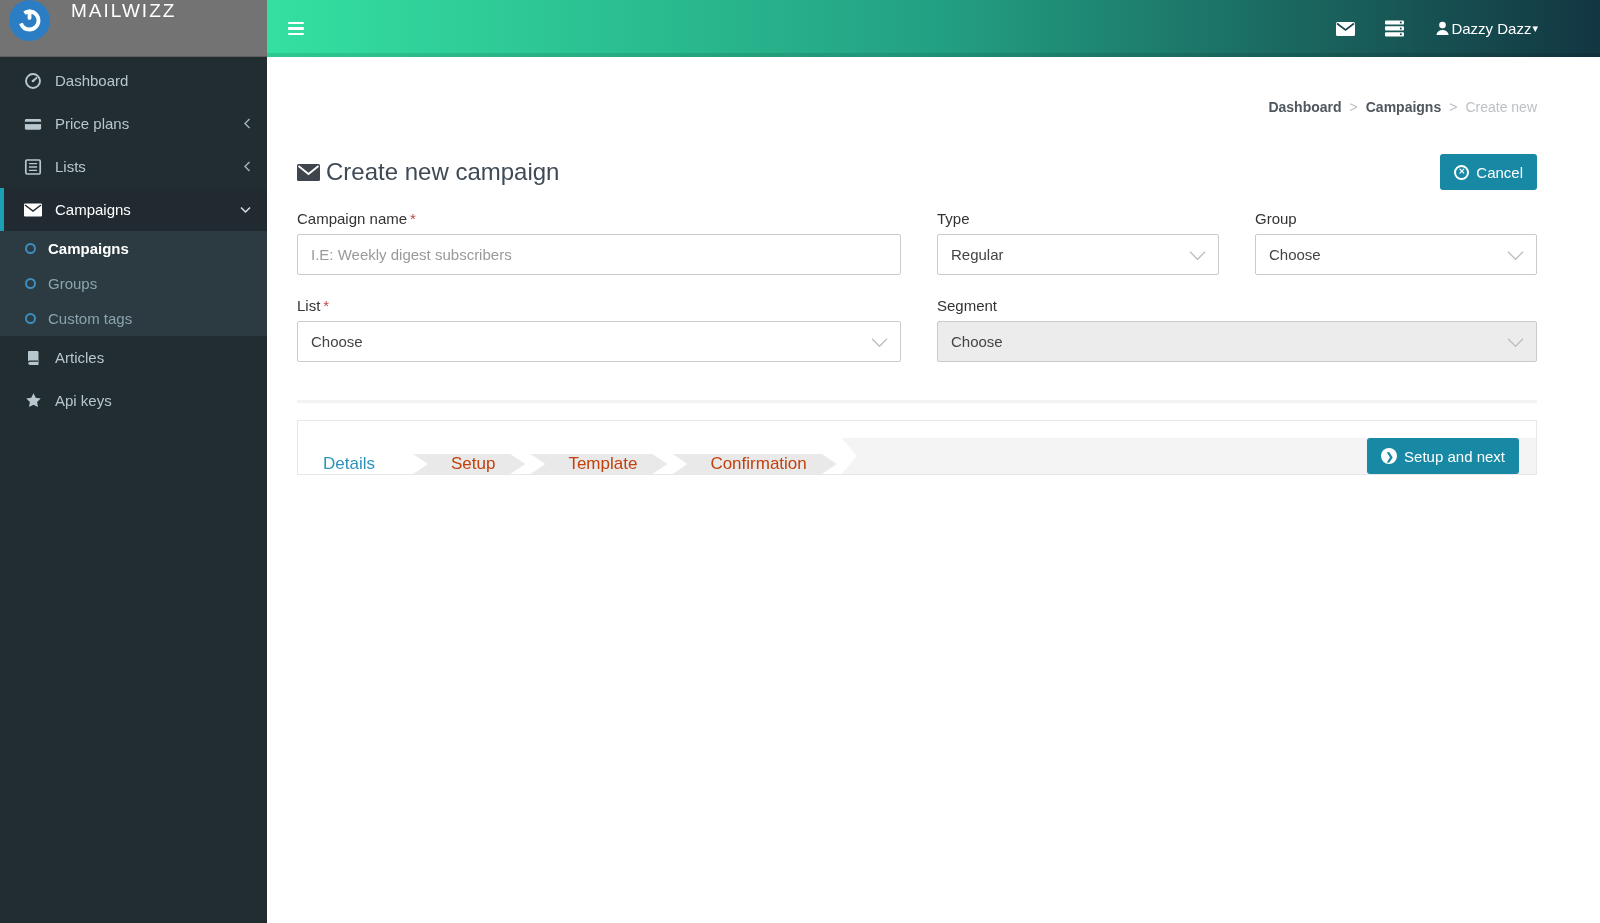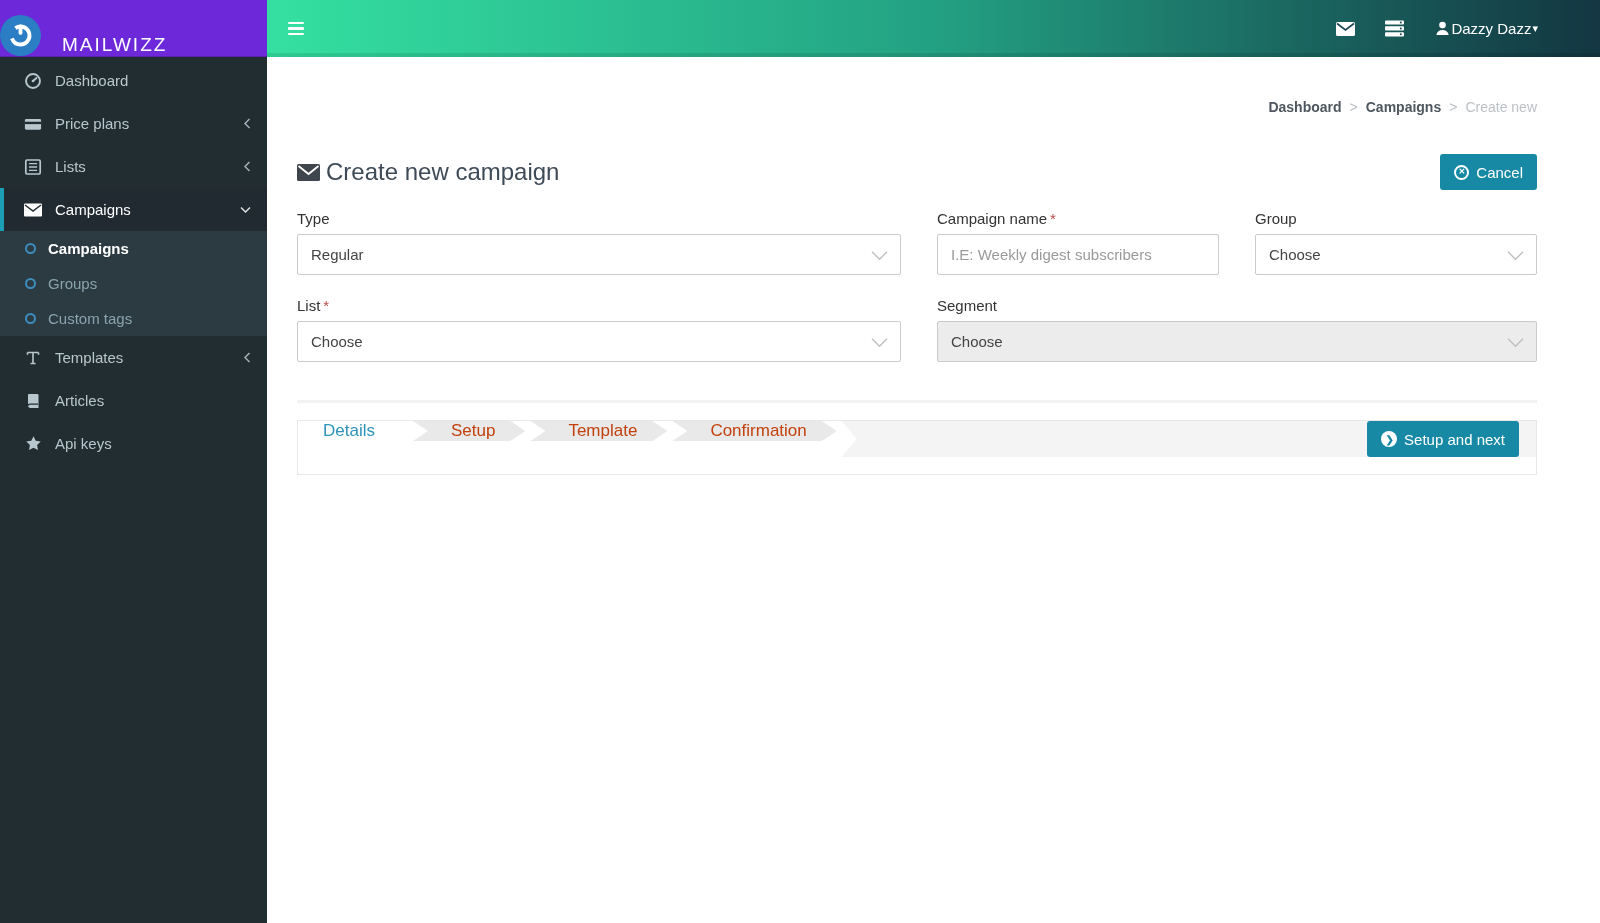--- a/index.html
+++ b/index.html
@@ -1,21 +1,21 @@
 <!DOCTYPE html>
 <html><head>
 <meta charset="utf-8">
 <style>
   * { margin:0; padding:0; box-sizing:border-box; }
   html,body { width:1600px; height:923px; overflow:hidden; }
   body { font-family:"Liberation Sans", sans-serif; background:#fff; position:relative; }
 
   
   .sidebar { position:absolute; left:0; top:0; bottom:0; width:267px; background:#222d32; z-index:2; }
-  .brand { height:57px; display:flex; align-items:flex-end; background:#6d28d9;
+  .brand { height:57px; display:flex; align-items:flex-start; padding-left:9px; background:#737373;
            border-bottom:1px solid rgba(0,0,0,0.18); cursor:pointer; }
   .logo { width:41px; height:41px; border-radius:50%; background:#2b7ec3; display:flex;
           align-items:center; justify-content:center; flex:none; }
   .brand-name { color:#fff; font-size:19px; letter-spacing:2px; margin-left:21px; }
 
   .nav { padding-top:2px; }
   .nav-item { height:43px; display:flex; align-items:center; padding:0 16px 0 22px;
               color:#b8c7ce; font-size:15px; cursor:pointer; }
   .nav-icon { width:22px; margin-right:11px; display:flex; justify-content:center; align-items:center; }
   .nav-chevron { margin-left:auto; display:flex; opacity:.85; }
@@ -71,21 +71,21 @@
   .select { position:relative; width:100%; height:41px; border:1px solid #cbcbcb; border-radius:2px;
             background:#fff; display:flex; align-items:center; padding:0 36px 0 13px;
             font-size:15px; color:#444; cursor:pointer; }
   .select .chev { position:absolute; right:12px; top:50%; transform:translateY(-42%); display:flex; }
   .select.disabled { background:#ececec; cursor:default; }
   .span2 { grid-column:2 / 4; }
 
   .divider { height:3px; background:#f2f2f2; border:none; margin:38px 63px 17px 30px; }
 
   
-  .wizard { display:flex; align-items:flex-start; height:55px; margin:0 63px 0 30px;
+  .wizard { display:flex; align-items:flex-end; height:55px; margin:0 63px 0 30px;
             border:1px solid #e8e8e8; background:#fff; }
   .step { display:flex; align-items:center; font-size:17px; color:#c2410c; background:#e9e9e9;
           padding:0 30px 0 38px; margin-left:5px; flex:none;
           clip-path:polygon(0 0, calc(100% - 15px) 0, 100% 50%, calc(100% - 15px) 100%, 0 100%, 15px 50%); }
   .step.first { background:#fff; color:#2d93b9; clip-path:none; padding:0 8px 0 25px; margin-left:0; cursor:pointer; }
   .step-sep { width:25px; flex:none; background:#e9e9e9;
               clip-path:polygon(0 0, 9px 0, 24px 50%, 9px 100%, 0 100%, 15px 50%); }
   .wizard-fill { flex:1; background:#f4f4f4; margin-left:5px;
                  clip-path:polygon(0 0, 100% 0, 100% 100%, 0 100%, 15px 50%);
                  display:flex; align-items:center; justify-content:flex-end; padding-right:17px; }
@@ -169,33 +169,20 @@
       <div class="sub-item">
         <span class="circle"></span>
         <span>Groups</span>
       </div>
       <div class="sub-item">
         <span class="circle"></span>
         <span>Custom tags</span>
       </div>
     </div>
 
-    <div class="nav-item">
-      <span class="nav-icon">
-        <svg width="16" height="16" viewBox="0 0 16 16">
-            <path d="M2.5 2.5h11M8 2.5v11M5.5 13.5h5M2.5 2.5v2.2M13.5 2.5v2.2" stroke="currentColor" stroke-width="1.6" fill="none"></path>
-          </svg>
-      </span>
-      <span class="nav-label">Templates</span>
-      <span class="nav-chevron">
-        <svg width="8" height="11" viewBox="0 0 7 11">
-            <path d="M6 1L1.5 5.5 6 10" fill="none" stroke="currentColor" stroke-width="1.5"></path>
-          </svg>
-      </span>
-    </div>
 
     <div class="nav-item">
       <span class="nav-icon">
         <svg width="16" height="16" viewBox="0 0 16 16">
             <path d="M4 1h8.2c.7 0 1.3.6 1.3 1.3V15H5.2C4 15 3 14 3 12.8V2c0-.6.4-1 1-1z" fill="currentColor"></path>
             <path d="M3.2 12.8c0-.9.8-1.6 1.8-1.6h8" stroke="#222d32" stroke-width="1.2" fill="none"></path>
           </svg>
       </span>
       <span class="nav-label">Articles</span>
     </div>
@@ -268,34 +255,34 @@
       <span>Create new campaign</span>
     </h1>
     <button class="btn">
       <span class="icon-ring">✕</span>
       <span>Cancel</span>
     </button>
   </div>
 
   <div class="form-grid">
     <div class="field">
+      <label><span>Campaign name</span><span class="req">*</span></label>
+      <input type="text" placeholder="I.E: Weekly digest subscribers" style="">
+    </div>
+
+    <div class="field">
       <label><span>Type</span></label>
       <div class="select">
         <span>Regular</span>
         <span class="chev">
           <svg width="17" height="10" viewBox="0 0 17 10">
               <path d="M1 1l7.5 7.5L16 1" fill="none" stroke="#bdbdbd" stroke-width="1.3"></path>
             </svg>
         </span>
       </div>
-    </div>
-
-    <div class="field">
-      <label><span>Campaign name</span><span class="req">*</span></label>
-      <input type="text" placeholder="I.E: Weekly digest subscribers" style="">
     </div>
 
     <div class="field">
       <label><span>Group</span></label>
       <div class="select">
         <span>Choose</span>
         <span class="chev">
           <svg width="17" height="10" viewBox="0 0 17 10">
               <path d="M1 1l7.5 7.5L16 1" fill="none" stroke="#bdbdbd" stroke-width="1.3"></path>
             </svg>

